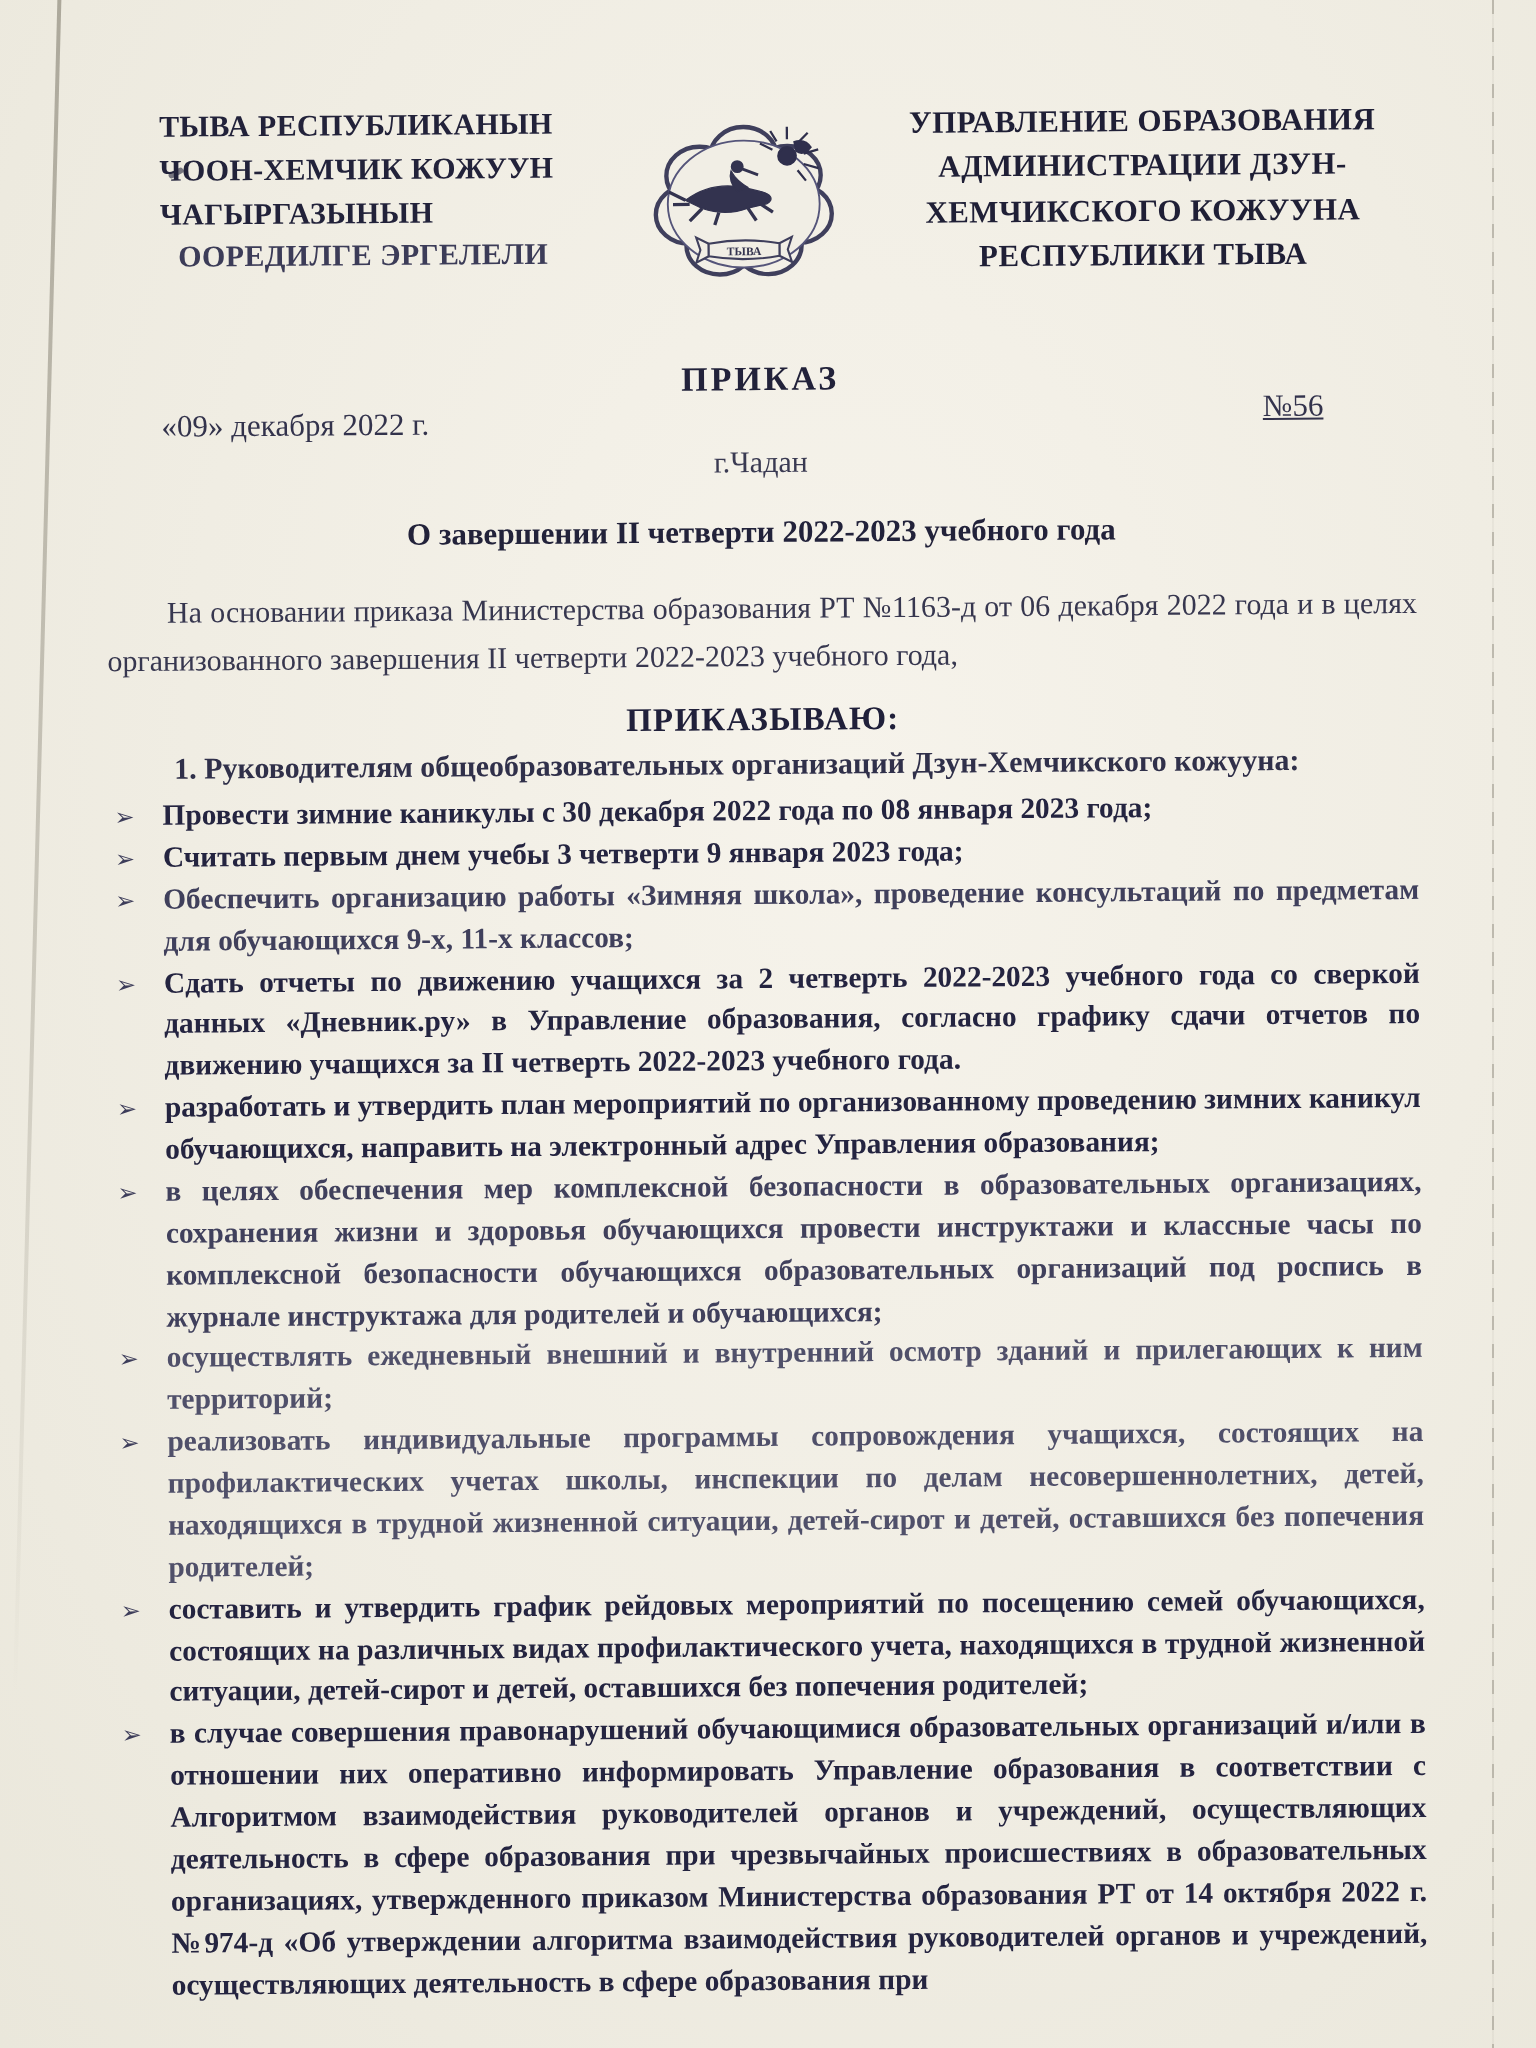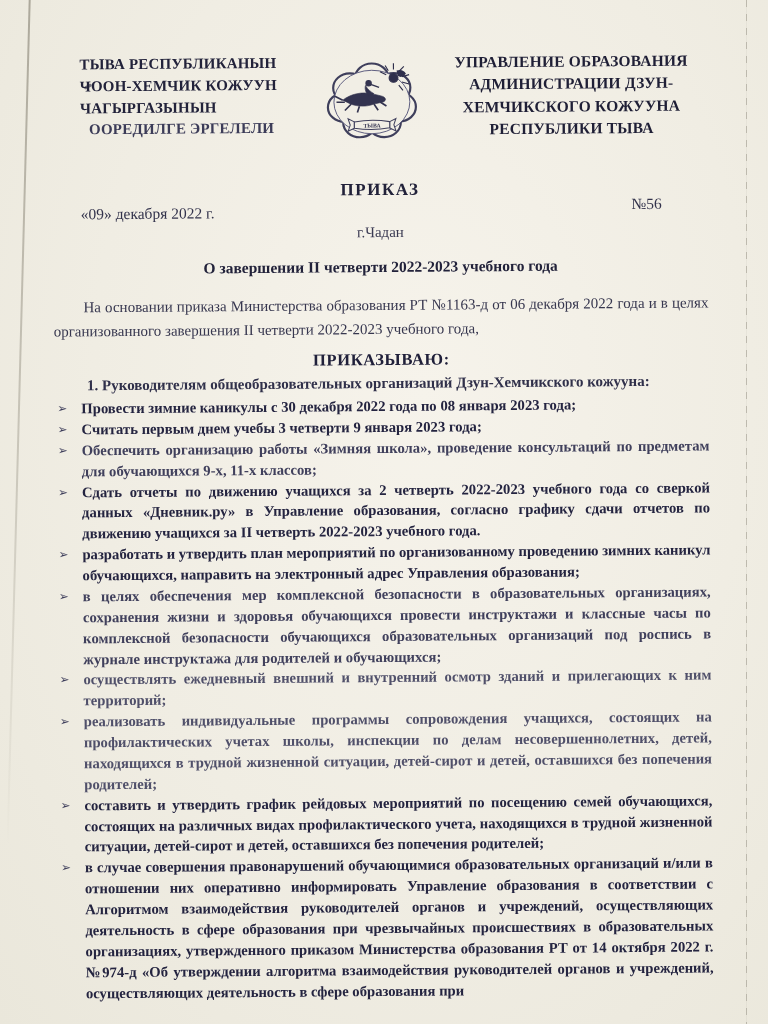--- a/index.html
+++ b/index.html
@@ -40,21 +40,21 @@
   .org-left .l3 { padding-left:9px; color:#3c3c58; }
   .emblem { width:104px; height:100px; margin:2px 12px 0 12px; flex:none; }
   .org-right { flex:1; text-align:center; font-size:15.5px; color:#1f1f36; }
 
   .doc-type {
     text-align:center; font-weight:bold; font-size:17px; letter-spacing:1.5px;
     color:#22223a; margin-top:26px;
   }
   .meta-row { display:flex; justify-content:space-between; margin-top:3px; font-size:15.5px; color:#33334c; }
   .meta-row .date { padding-left:28px; }
-  .meta-row .number { padding-right:46px; position:relative; top:-6px; }
+  .meta-row .number { padding-right:46px; position:relative; top:-6px;text-decoration:underline; }
   .city { text-align:center; font-size:15px; color:#3a3a52; margin-top:3px; }
   .subject {
     text-align:center; font-weight:bold; font-size:15.5px; color:#22223a; margin-top:17px;
   }
 
   .preamble {
     margin-top:17px; font-size:15px; line-height:1.6; text-align:justify;
     text-indent:30px; color:#37374f;
   }
 

